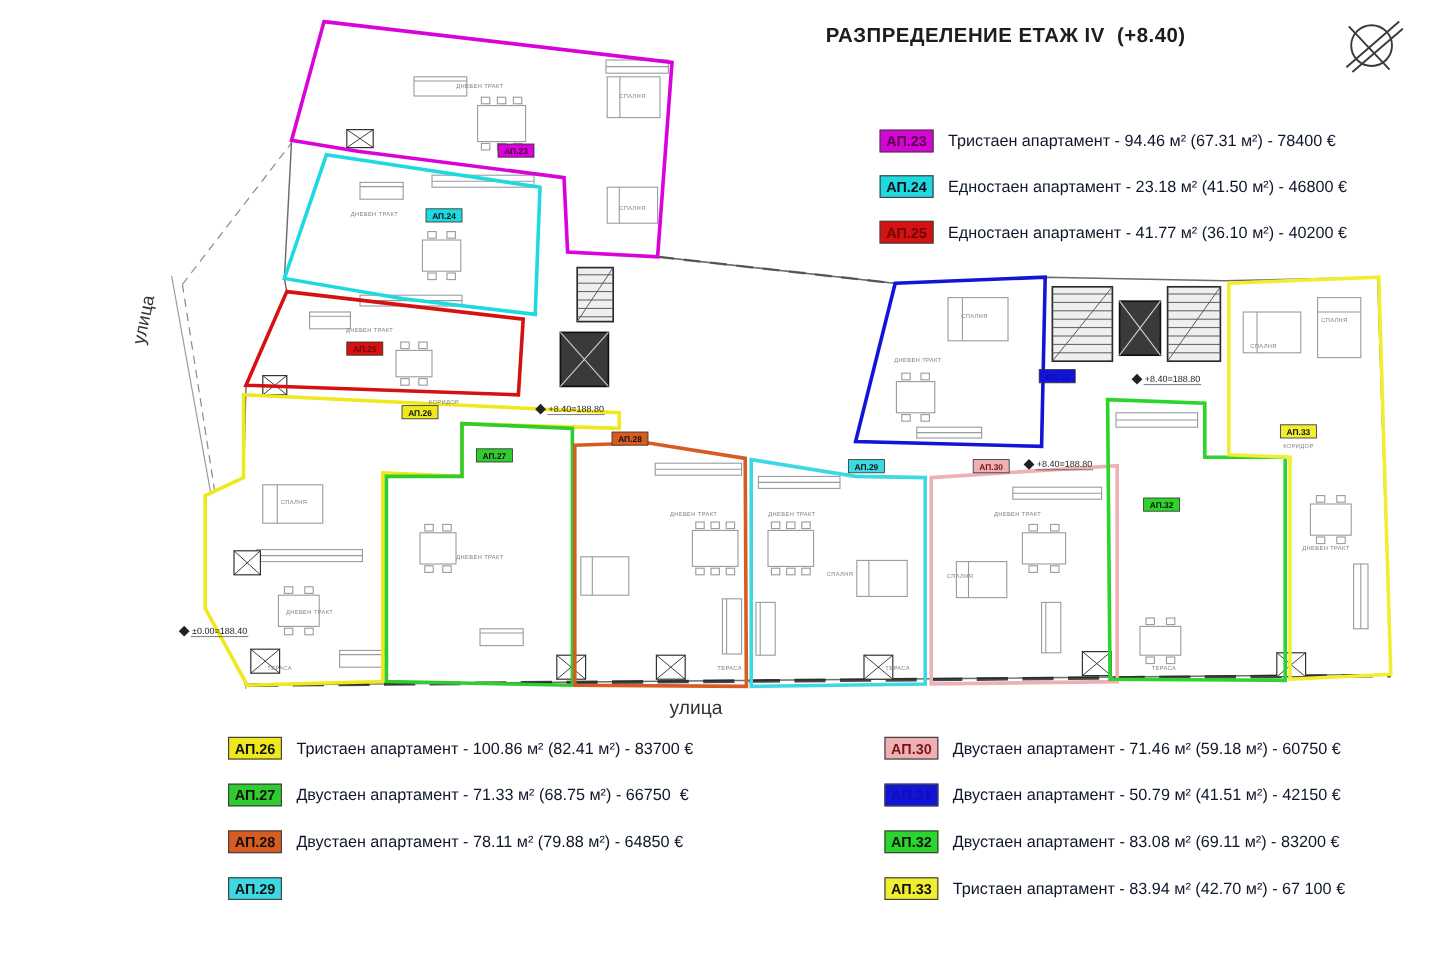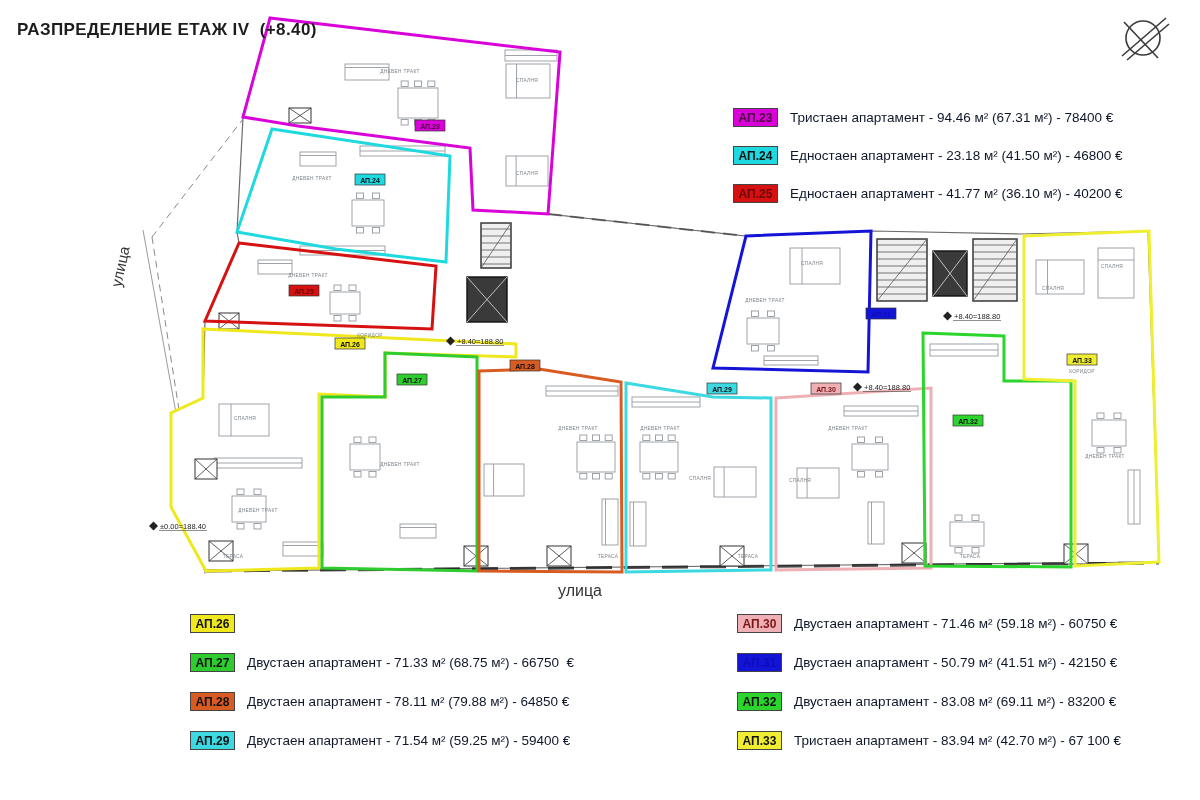--- a/index.html
+++ b/index.html
@@ -1,20 +1,20 @@
 <!DOCTYPE html>
 <html><head>
 <meta charset="utf-8">
 <style>
   html,body{margin:0;padding:0;width:1200px;height:800px;background:#ffffff;overflow:hidden;
     font-family:"Liberation Sans", sans-serif;}
   #stage{position:relative;width:1200px;height:800px;background:#fff;}
   #plan-svg{position:absolute;left:0;top:0;width:1200px;height:800px;}
-  .page-title{position:absolute;left:0;top:20px;width:988px;text-align:left;
-    font-size:17px;font-weight:600;color:#1d1d1d;letter-spacing:.4px;white-space:pre;margin-left:17px;}
+  .page-title{position:absolute;left:0;top:20px;width:988px;text-align:right;
+    font-size:17px;font-weight:600;color:#1d1d1d;letter-spacing:.4px;white-space:pre;}
   .legend{position:absolute;}
   .legend-row{display:flex;align-items:center;height:19px;margin-bottom:20px;}
   .legend-top .legend-row{margin-bottom:19px;}
   .chip{display:inline-flex;align-items:center;justify-content:center;
     width:45px;height:19px;font-size:12px;font-weight:bold;
     border:1px solid #444;box-sizing:border-box;flex:0 0 auto;}
   .legend-label{margin-left:12px;font-size:13.5px;color:#0f172a;white-space:pre;}
   .street-left{position:absolute;left:70px;top:258px;width:100px;text-align:center;
     font-size:15px;color:#333;transform:rotate(-78deg);}
   .street-bottom{position:absolute;left:505px;top:582px;width:150px;text-align:center;
@@ -305,32 +305,32 @@
     </div>
     <div class="legend-row">
       <span class="chip" style="background-color: rgb(214, 17, 17); color: rgb(110, 6, 6);">АП.25</span>
       <span class="legend-label">Едностаен апартамент - 41.77 м² (36.10 м²) - 40200 €</span>
     </div>
   </div>
 
   <div class="legend" style="left:190px;top:614px;">
     <div class="legend-row">
       <span class="chip" style="background-color: rgb(239, 232, 28); color: rgb(17, 17, 17);">АП.26</span>
+      <span class="legend-label">Тристаен апартамент - 100.86 м² (82.41 м²) - 83700 €</span>
     </div>
     <div class="legend-row">
       <span class="chip" style="background-color: rgb(47, 204, 47); color: rgb(17, 17, 17);">АП.27</span>
       <span class="legend-label">Двустаен апартамент - 71.33 м² (68.75 м²) - 66750  €</span>
     </div>
     <div class="legend-row">
       <span class="chip" style="background-color: rgb(216, 92, 34); color: rgb(17, 17, 17);">АП.28</span>
       <span class="legend-label">Двустаен апартамент - 78.11 м² (79.88 м²) - 64850 €</span>
     </div>
     <div class="legend-row">
       <span class="chip" style="background-color: rgb(60, 217, 226); color: rgb(17, 17, 17);">АП.29</span>
-      <span class="legend-label">Двустаен апартамент - 71.54 м² (59.25 м²) - 59400 €</span>
     </div>
   </div>
 
   <div class="legend" style="left:737px;top:614px;">
     <div class="legend-row">
       <span class="chip" style="background-color: rgb(238, 176, 180); color: rgb(122, 21, 21);">АП.30</span>
       <span class="legend-label">Двустаен апартамент - 71.46 м² (59.18 м²) - 60750 €</span>
     </div>
     <div class="legend-row">
       <span class="chip" style="background-color: rgb(20, 20, 214); color: rgb(13, 13, 187);">АП.31</span>

